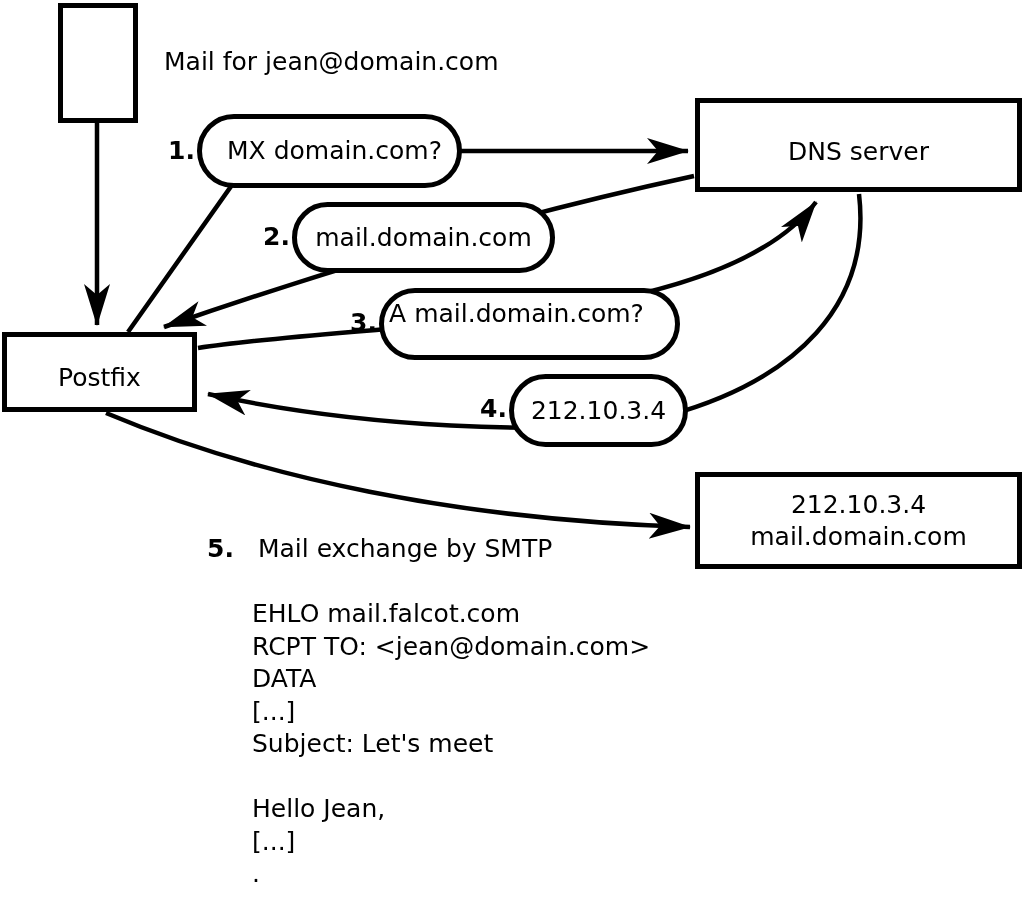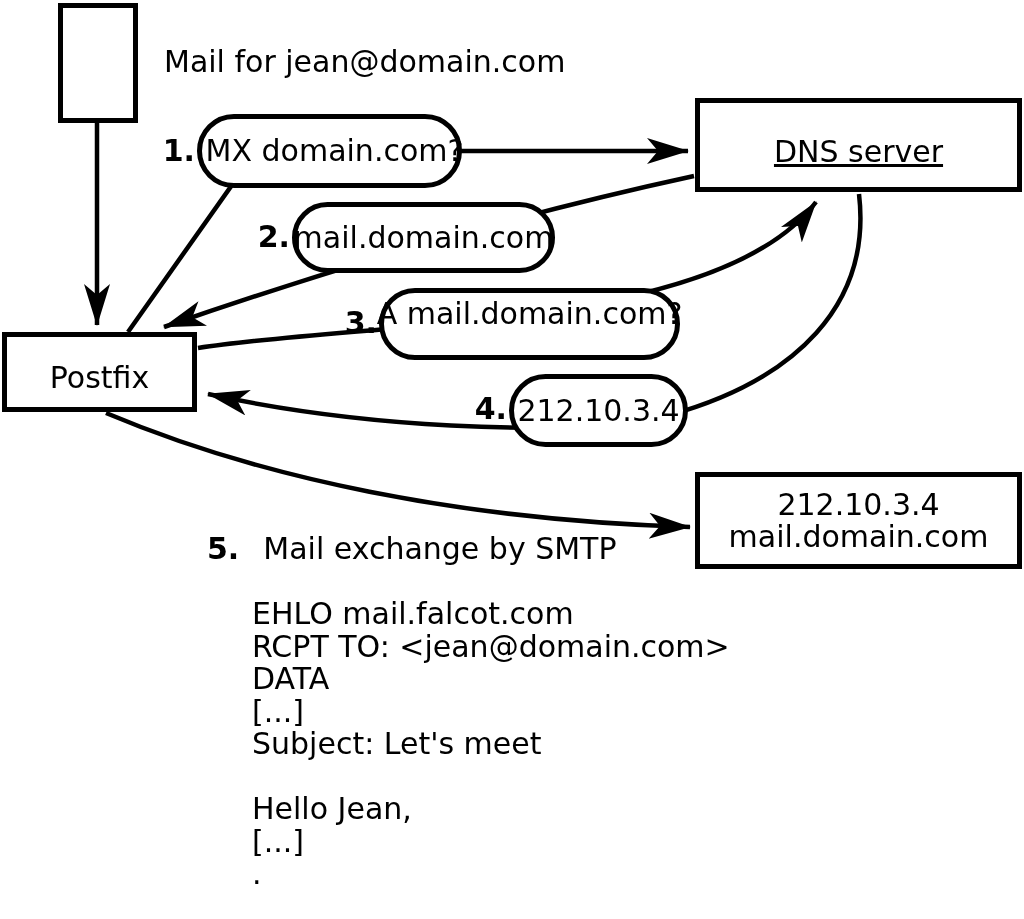--- a/index.html
+++ b/index.html
@@ -16,21 +16,21 @@
     color: #000000;
     overflow: hidden;
   }
   #stage svg {
     position: absolute;
     left: 0;
     top: 0;
   }
   .txt {
     position: absolute;
-    font-size: 30px;
+    font-size: 25px;
     line-height: 32px;
     white-space: nowrap;
     color: #000000;
   }
   .center-box {
     display: flex;
     align-items: center;
     justify-content: center;
     text-align: center;
   }
@@ -98,28 +98,28 @@
 
   <div class="txt" style="left:164px; top:46px;">Mail for jean@domain.com</div>
 
   <div class="txt num" style="left:147px; top:135px; width:48px;">1.</div>
   <div class="txt center-box" style="left:202px; top:114px; width:265px; height:74px;">MX domain.com?</div>
 
   <div class="txt num" style="left:242px; top:221px; width:48px;">2.</div>
   <div class="txt center-box" style="left:292px; top:202px; width:263px; height:71px;">mail.domain.com</div>
 
   <div class="txt num" style="left:329px; top:307px; width:48px;">3.</div>
-  <div class="txt center-box" style="left:379px; top:288px; width:301px; height:52px;">A mail.domain.com?</div>
+  <div class="txt center-box" style="left:366px; top:288px; width:301px; height:52px;">A mail.domain.com?</div>
 
   <div class="txt num" style="left:459px; top:393px; width:48px;">4.</div>
   <div class="txt center-box" style="left:509px; top:374px; width:179px; height:73px;">212.10.3.4</div>
 
   <div class="txt center-box" style="left:2px; top:332px; width:195px; height:91px;">Postfix</div>
 
-  <div class="txt center-box" style="left:695px; top:98px; width:327px; height:107px;text-decoration:underline;">DNS server</div>
+  <div class="txt center-box" style="left:695px; top:98px; width:327px; height:107px;">DNS server</div>
 
   <div class="txt center-box two-line" style="left:695px; top:472px; width:327px; height:97px;">
     <div>212.10.3.4</div>
     <div>mail.domain.com</div>
   </div>
 
   <div class="txt step5-row" style="left:207px; top:533px;">
     <span class="num5">5.</span>
     <span>Mail exchange by SMTP</span>
   </div>

